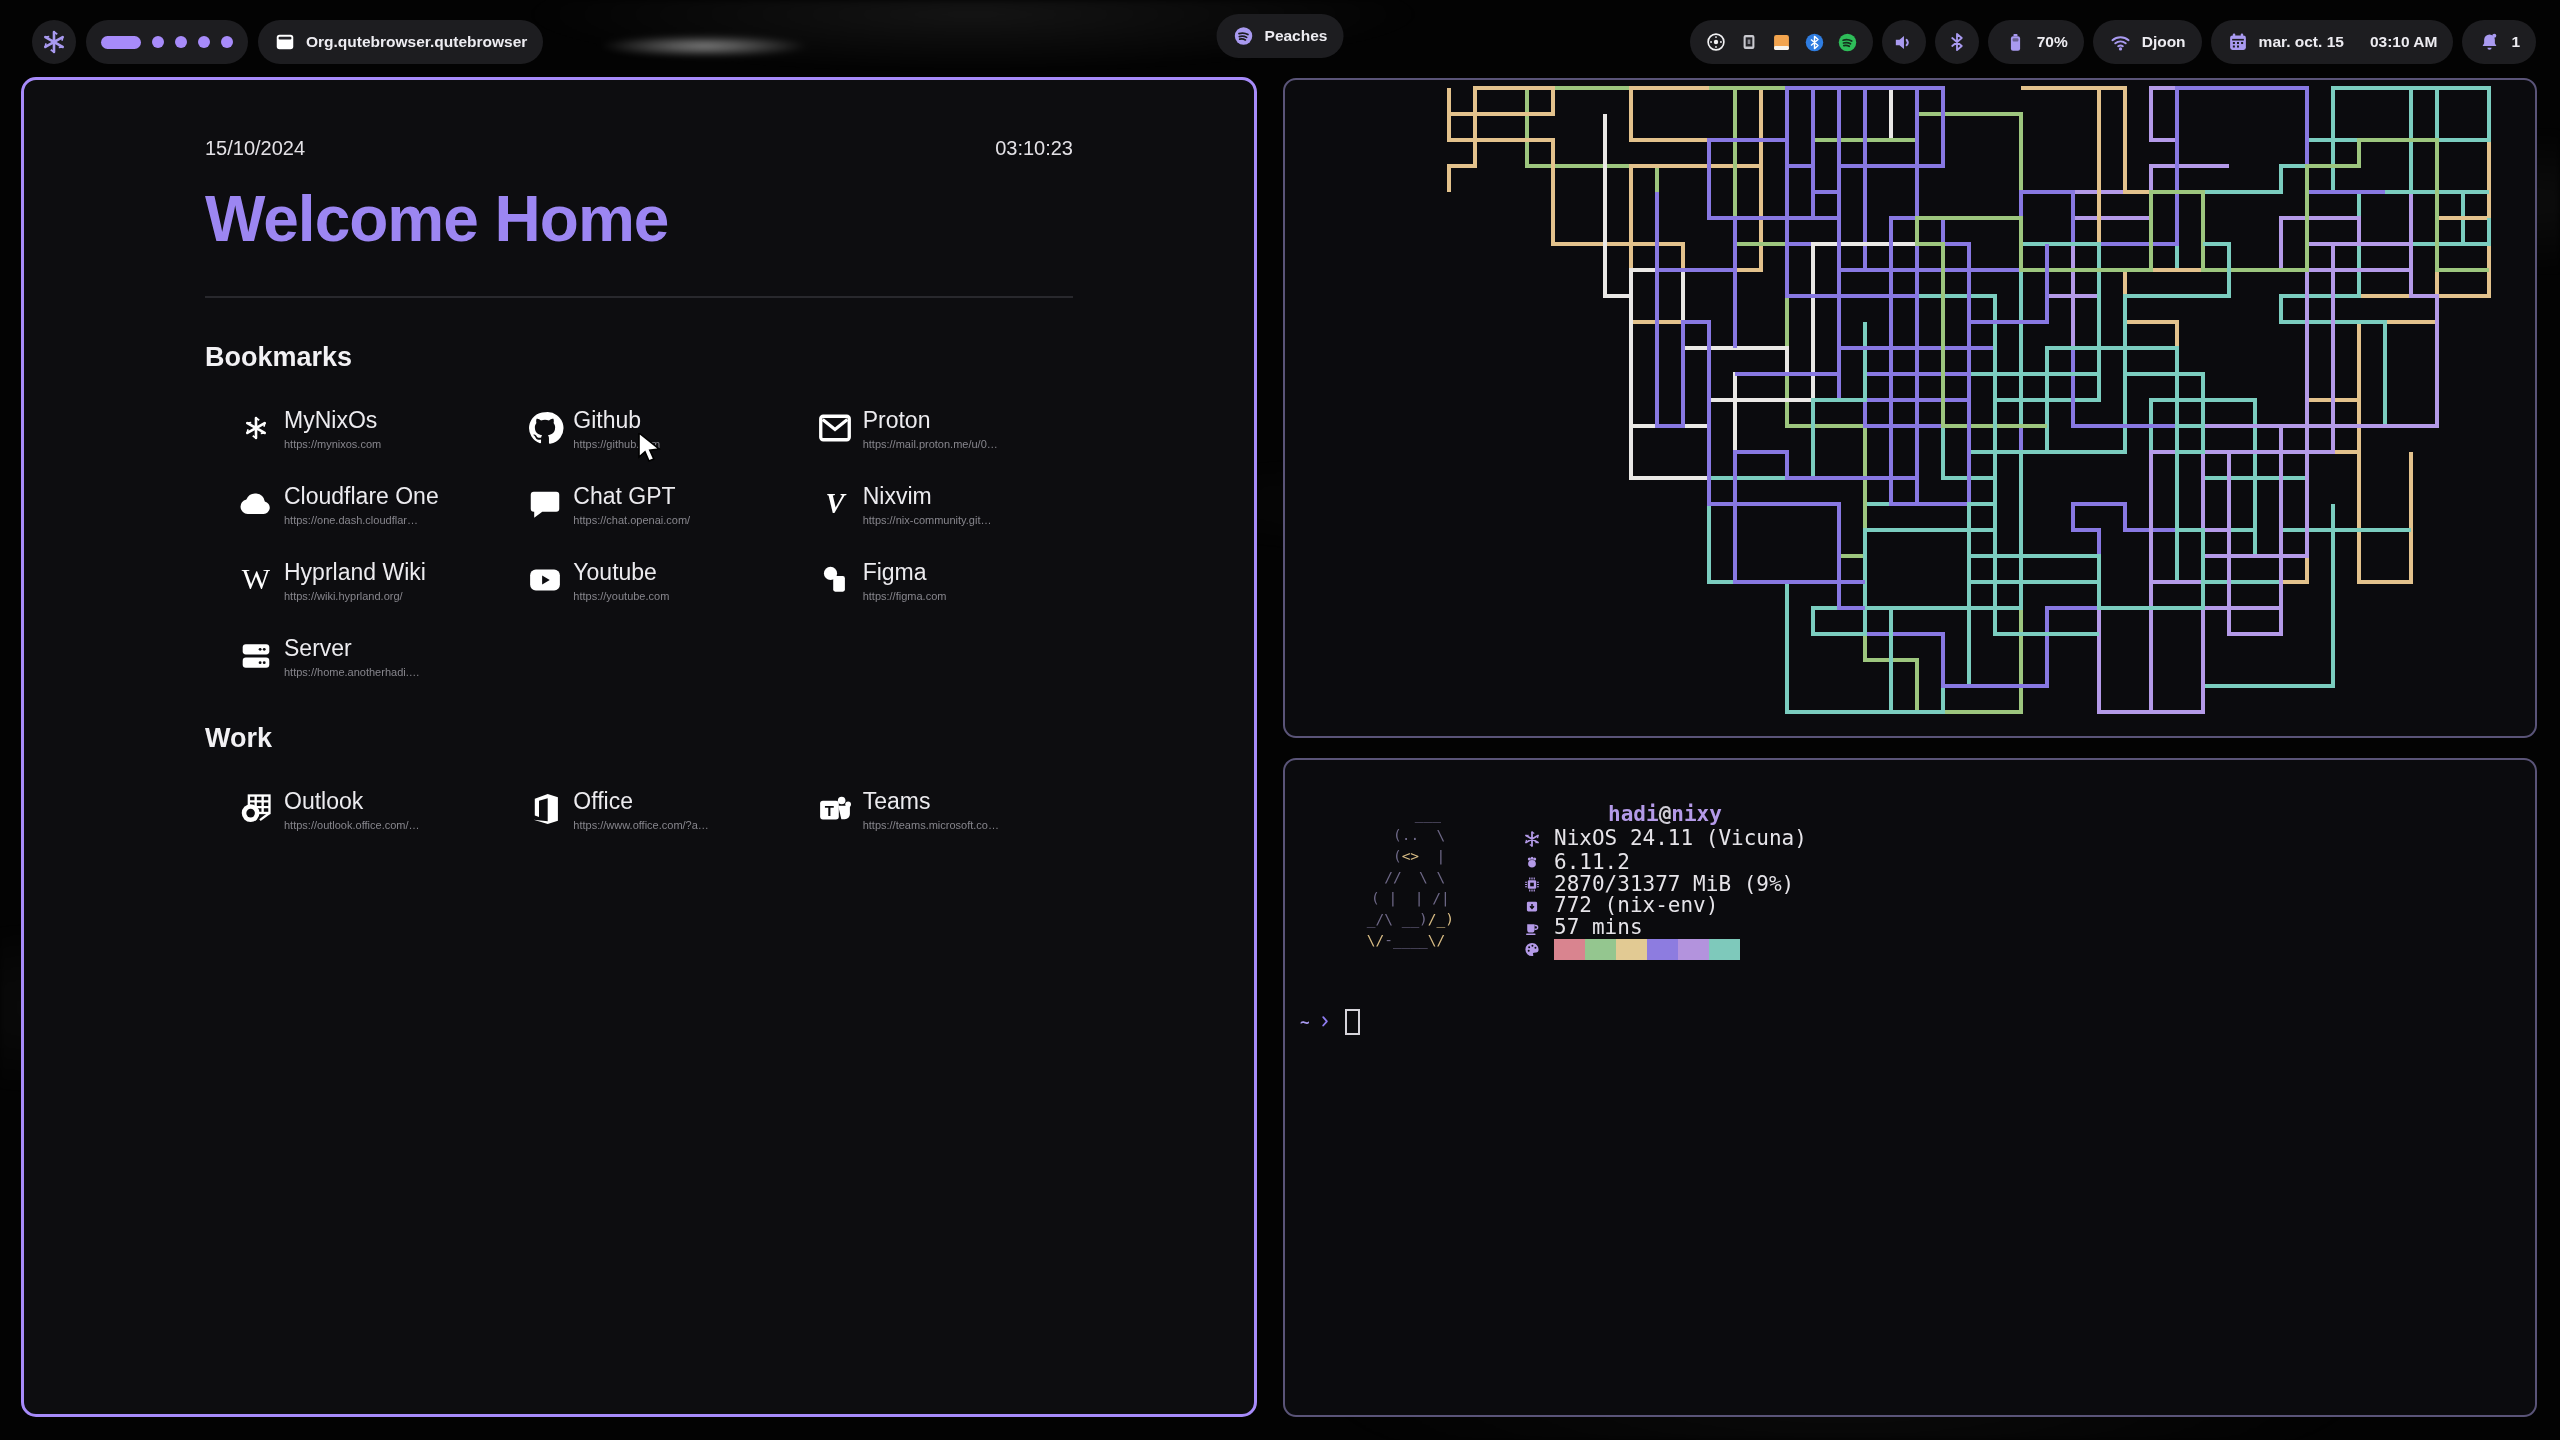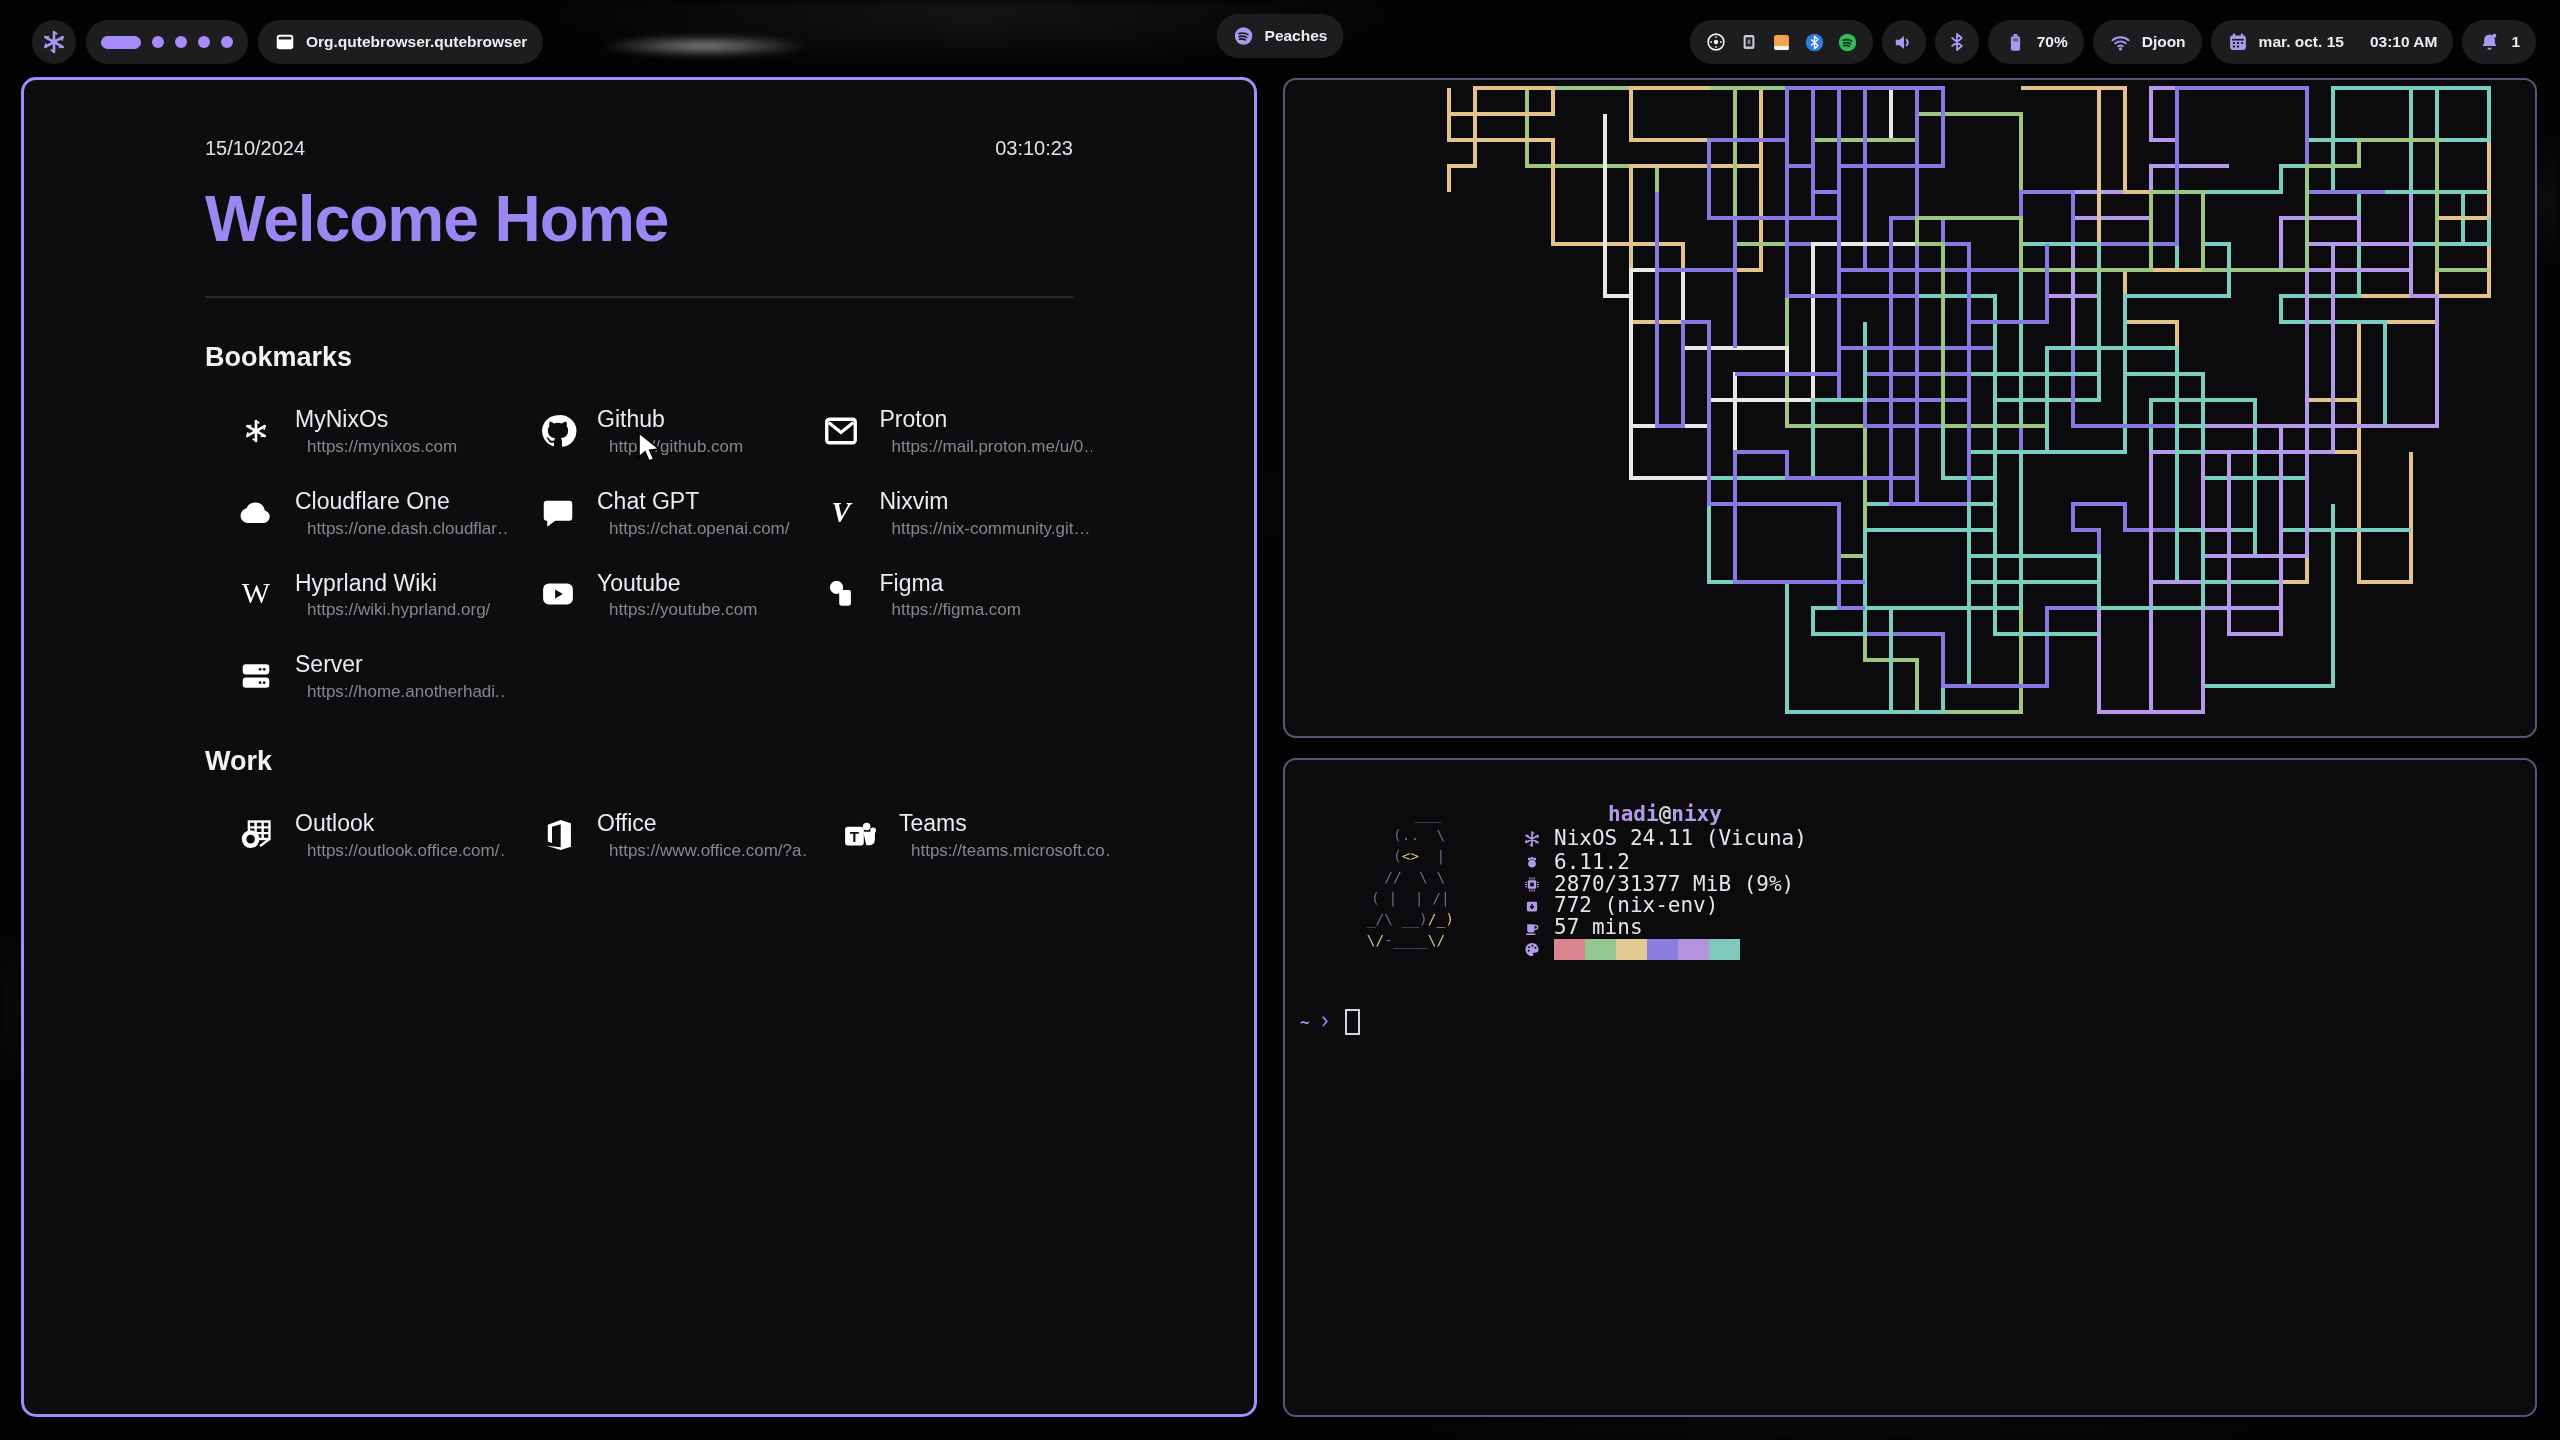--- a/index.html
+++ b/index.html
@@ -60,24 +60,24 @@
   .pipes-window { left:1283px; top:78px; width:1254px; height:660px; }
   .fetch-window { left:1283px; top:758px; width:1254px; height:659px; }
 
   
   .sp-content { width:868px; margin:0 auto; padding-top:57px; }
   .sp-daterow { display:flex; justify-content:space-between; font-size:20px; font-weight:500; color:#e3e1e6; }
   .sp-title { margin-top:22px; font-size:64px; font-weight:800; letter-spacing:-1px; color:#9c86f2; }
   .sp-divider { margin-top:40px; height:2px; background:#28282d; }
   .sp-heading { margin-top:44px; font-size:27px; font-weight:700; color:#f2f1f4; }
   .sp-grid { margin-top:32px; display:grid; grid-template-columns:repeat(3,1fr); row-gap:30px; }
-  .link-card { display:flex; align-items:center; gap:16px; margin-left:28px; cursor:pointer; }
+  .link-card { display:flex; align-items:center; gap:5px; margin-left:28px; cursor:pointer; }
   .link-icon { width:46px; height:46px; flex:0 0 46px; display:flex; align-items:center; justify-content:center; color:#fff; }
   .link-name { font-size:23px; font-weight:500; color:#ecebef; line-height:1.25; }
-  .link-url { font-size:17px; color:#87868d; margin-top:3px; max-width:200px; overflow:hidden; white-space:nowrap;margin-left:12px; }
+  .link-url { font-size:11px; color:#87868d; margin-top:3px; max-width:200px; overflow:hidden; white-space:nowrap; }
 
   
   .fetch-wrap { display:flex; padding:44px 0 0 73px; font-family:"DejaVu Sans Mono", monospace;text-align:center; }
   .ascii-art { font-size:14.5px; line-height:21px; white-space:pre; color:#6e6887; }
   .art-y { color:#d9bd85; }
   .fetch-info { margin-left:69px; font-size:21px; line-height:21.8px; }
   .fetch-user { font-weight:bold; color:#b49ae8; }
   .fetch-at { color:#cfcdd6; font-weight:bold; }
   .fetch-row { display:flex; align-items:center; gap:13px; color:#e6e4e9; }
   .fetch-row .svgi { color:#b49ae8; width:18px; }

